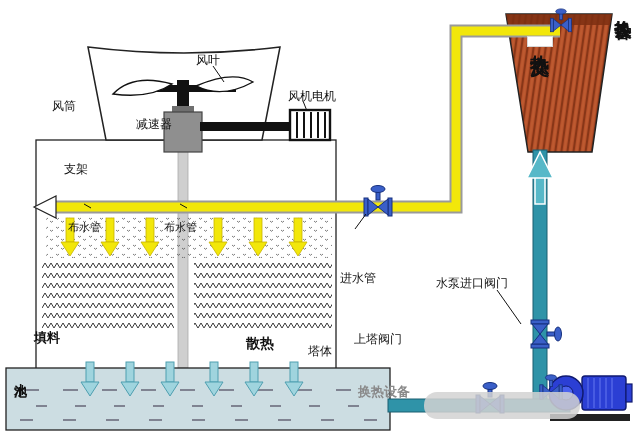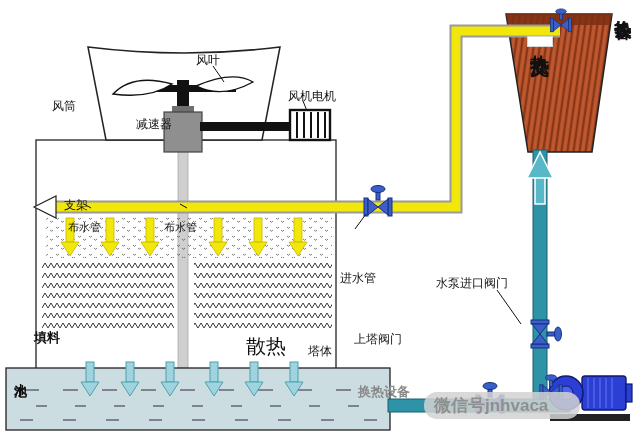--- a/index.html
+++ b/index.html
@@ -2,21 +2,21 @@
 <html><head>
 <meta charset="utf-8">
 <style>
   html,body{margin:0;padding:0;background:#fff;}
   .stage{position:relative;width:640px;height:442px;background:#ffffff;overflow:hidden;
          font-family:"Liberation Sans", sans-serif;}
   .stage svg{position:absolute;left:0;top:0;}
   .lbl{position:absolute;color:#111;white-space:nowrap;line-height:1.15;font-size:12px;}
   .lbl.small{font-size:11px;margin-top:30px;}
   .lbl.bold{font-weight:700;}
-  .lbl.big{font-size:20px;font-weight:400;}
+  .lbl.big{font-size:14px;font-weight:700;}
   .vert{writing-mode:vertical-rl;text-orientation:upright;white-space:normal;letter-spacing:1px;}
   .hx-title{font-size:17px;font-weight:700;}
   .hx-inner{font-size:19px;font-weight:700;background:#ffffff;padding:3px 1px;border:1px solid #d8d8d8;}
   .wm-brand{color:#8a8a8a;font-weight:700;font-size:13px;}
   .wm-box{position:absolute;left:424px;top:392px;width:156px;height:27px;background:#d2d2d2;
           border-radius:13px;opacity:.85;}
   .wm-wechat{color:#8f8f8f;font-weight:700;font-size:17px;left:434px;top:396px;}
 </style>
 </head>
 <body>
@@ -168,30 +168,29 @@
       <line x1="180" y1="204" x2="187" y2="208"></line>
       <line x1="355" y1="229" x2="366" y2="214"></line>
       <line x1="497" y1="290" x2="521" y2="324"></line>
     </g>
   </svg>
 
   <div class="lbl" style="left:196px;top:54px;">风叶</div>
   <div class="lbl" style="left:52px;top:100px;">风筒</div>
   <div class="lbl" style="left:288px;top:90px;">风机电机</div>
   <div class="lbl" style="left:136px;top:118px;">减速器</div>
-  <div class="lbl" style="left:64px;top:163px;margin-top:36px;">支架</div>
+  <div class="lbl" style="left:64px;top:163px;">支架</div>
   <div class="lbl small" style="left:68px;top:191px;">布水管</div>
   <div class="lbl small" style="left:164px;top:191px;">布水管</div>
   <div class="lbl" style="left:340px;top:228px;margin-top:44px;">进水管</div>
   <div class="lbl bold" style="left:34px;top:331px;font-size:13px;">填料</div>
   <div class="lbl big" style="left:246px;top:335px;">散热</div>
   <div class="lbl" style="left:308px;top:345px;">塔体</div>
   <div class="lbl bold vert" style="left:12px;top:373px;font-size:13px;">水池</div>
 
   <div class="lbl" style="left:436px;top:277px;">水泵进口阀门</div>
   <div class="lbl" style="left:354px;top:333px;font-family:Liberation Serif, serif;">上塔阀门</div>
   <div class="lbl vert hx-title" style="left:613px;top:6px;">换热设备</div>
   <div class="lbl vert hx-inner" style="left:527px;top:36px;">热交换</div>
 
   <div class="lbl wm-brand" style="left:358px;top:385px;">换热设备</div>
   <div class="wm-box"></div>
-  <div class="lbl wm-wechat">微信号jnhvaca</div>
 </div>
 
 </body></html>

